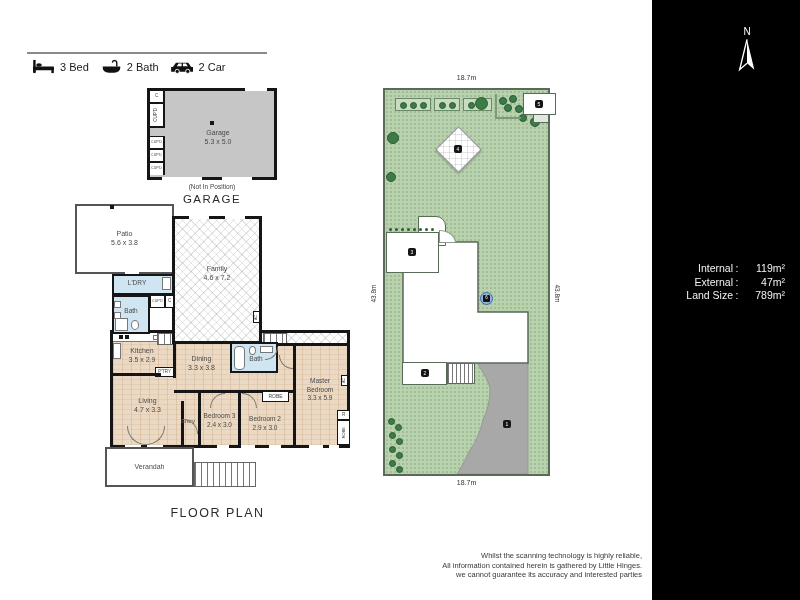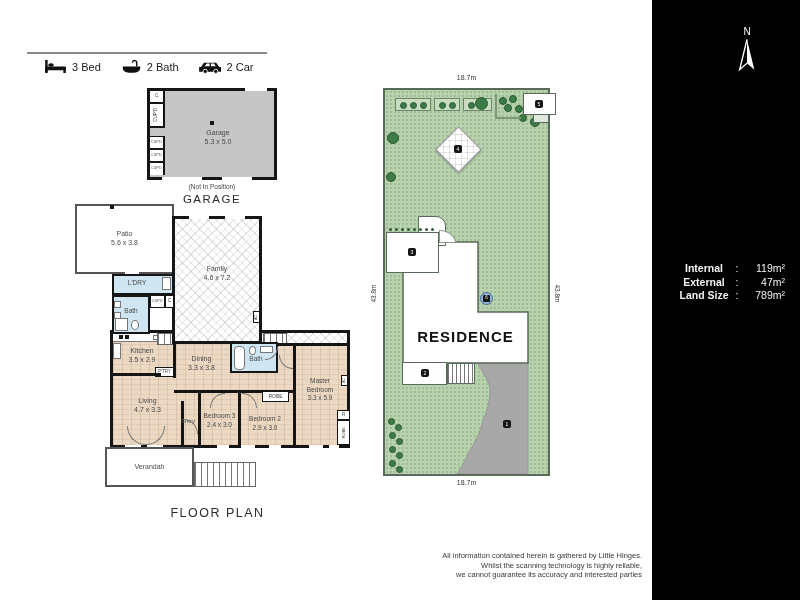--- a/index.html
+++ b/index.html
@@ -4,21 +4,21 @@
 <style>
   * { box-sizing: border-box; margin: 0; padding: 0; }
   html,body { width:800px; height:600px; }
   body { font-family: "Liberation Sans", "DejaVu Sans", sans-serif; background:#fff; }
   .screen { position:relative; width:800px; height:600px; background:#fff; overflow:hidden; }
   .abs { position:absolute; }
 
   
   .title { position:absolute; left:27px; top:27px; font-size:17.5px; color:#3a3a3a; letter-spacing:.2px; }
   .title-rule { position:absolute; left:27px; top:52px; width:240px; height:2px; background:#8a8a8a; }
-  .features { position:absolute; left:44px; top:59px; display:flex; gap:20px; align-items:center; }
+  .features { position:absolute; left:32px; top:59px; display:flex; gap:12px; align-items:center; }
   .feature { display:flex; align-items:center; gap:5px; }
   .feature svg { display:block; }
   .feature .flabel { font-size:11px; color:#1a1a1a; }
 
   
   .wood { background-color:#ecd9c3;
     background-image:
       repeating-linear-gradient(90deg, rgba(150,100,60,.16) 0 1px, transparent 1px 9px),
       repeating-linear-gradient(0deg, rgba(150,100,60,.10) 0 1px, transparent 1px 5px); }
   .xhatch { background-color:#fff;
@@ -64,21 +64,21 @@
   .mk-hwt .inner { width:7px; height:7px; background:#151515; border-radius:1px; display:flex; align-items:center; justify-content:center; }
   .mk-hwt .inner span { color:#fff; font-size:4.5px; line-height:1; }
 
   .dim { position:absolute; font-size:7px; color:#333; text-align:center; }
 
   .sidebar { position:absolute; left:652px; top:0; width:148px; height:600px; background:#000; }
   .legend-block { position:absolute; right:15px; top:106px; text-align:right; }
   .legend-title { font-size:18px; font-weight:bold; color:#fff; letter-spacing:.5px; margin-bottom:5px; }
   .legend-item { font-size:11px; color:#f2f2f2; line-height:13.2px; }
   .meas { position:absolute; right:15px; top:262px; display:grid; grid-template-columns:58px 8px 44px; font-size:10.5px; color:#f2f2f2; line-height:13.5px; }
-  .meas .ml { text-align:center;font-weight:bold; } .meas .ms { text-align:center; } .meas .mv { text-align:right; }
+  .meas .ml { text-align:right; } .meas .ms { text-align:center; } .meas .mv { text-align:right; }
   .compassN { position:absolute; left:84px; top:26px; width:22px; text-align:center; color:#fff; font-size:10px; }
 
   .disclaimer { position:absolute; left:352px; top:551px; width:290px; text-align:right;
         font-size:7.5px; line-height:9.6px; color:#3a3a3a; }
 </style>
 </head>
 <body>
 
 <div class="screen">
 
@@ -337,21 +337,20 @@
     <div class="abs" style="left:1px; top:142px; width:53px; height:41px; background:#fff; border:1.5px solid #5a6a58;"></div>
     <div class="dotp" style="left:4px; top:138px; width:3px; height:3px;"></div>
     <div class="dotp" style="left:10px; top:138px; width:3px; height:3px;"></div>
     <div class="dotp" style="left:16px; top:138px; width:3px; height:3px;"></div>
     <div class="dotp" style="left:22px; top:138px; width:3px; height:3px;"></div>
     <div class="dotp" style="left:28px; top:138px; width:3px; height:3px;"></div>
     <div class="dotp" style="left:34px; top:138px; width:3px; height:3px;"></div>
     <div class="dotp" style="left:40px; top:138px; width:3px; height:3px;"></div>
     <div class="dotp" style="left:46px; top:138px; width:3px; height:3px;"></div>
 
-    <div class="abs" style="left:18px; top:238px; width:125px; text-align:center; font-weight:bold; font-size:15px; letter-spacing:1px; color:#111;">RESIDENCE</div>
 
     <div class="abs" style="left:17px; top:272px; width:45px; height:23px; background:#fff; border:1.5px solid #5a6a58;"></div>
     <div class="abs stairs" style="left:62px; top:273px; width:28px; height:21px; background-image:repeating-linear-gradient(90deg,#777 0 1px,transparent 1px 4px); border-color:#5a6a58;"></div>
 
     <div class="tree" style="left:3px; top:328px; width:7px; height:7px;"></div>
     <div class="tree" style="left:10px; top:334px; width:7px; height:7px;"></div>
     <div class="tree" style="left:4px; top:342px; width:7px; height:7px;"></div>
     <div class="tree" style="left:11px; top:348px; width:7px; height:7px;"></div>
     <div class="tree" style="left:4px; top:356px; width:7px; height:7px;"></div>
     <div class="tree" style="left:11px; top:362px; width:7px; height:7px;"></div>
@@ -400,18 +399,18 @@
       <span class="ml">External</span>
       <span class="ms">:</span>
       <span class="mv">47m²</span>
       <span class="ml">Land Size</span>
       <span class="ms">:</span>
       <span class="mv">789m²</span>
     </div>
   </div>
 
   <div class="disclaimer">
+    <span style="display:block">Whilst the scanning technology is highly reliable,</span>
     <span style="display:block">All information contained herein is gathered by Little Hinges.</span>
-    <span style="display:block">Whilst the scanning technology is highly reliable,</span>
     <span style="display:block">we cannot guarantee its accuracy and interested parties</span>
   </div>
 
 </div>
 
 </body></html>

